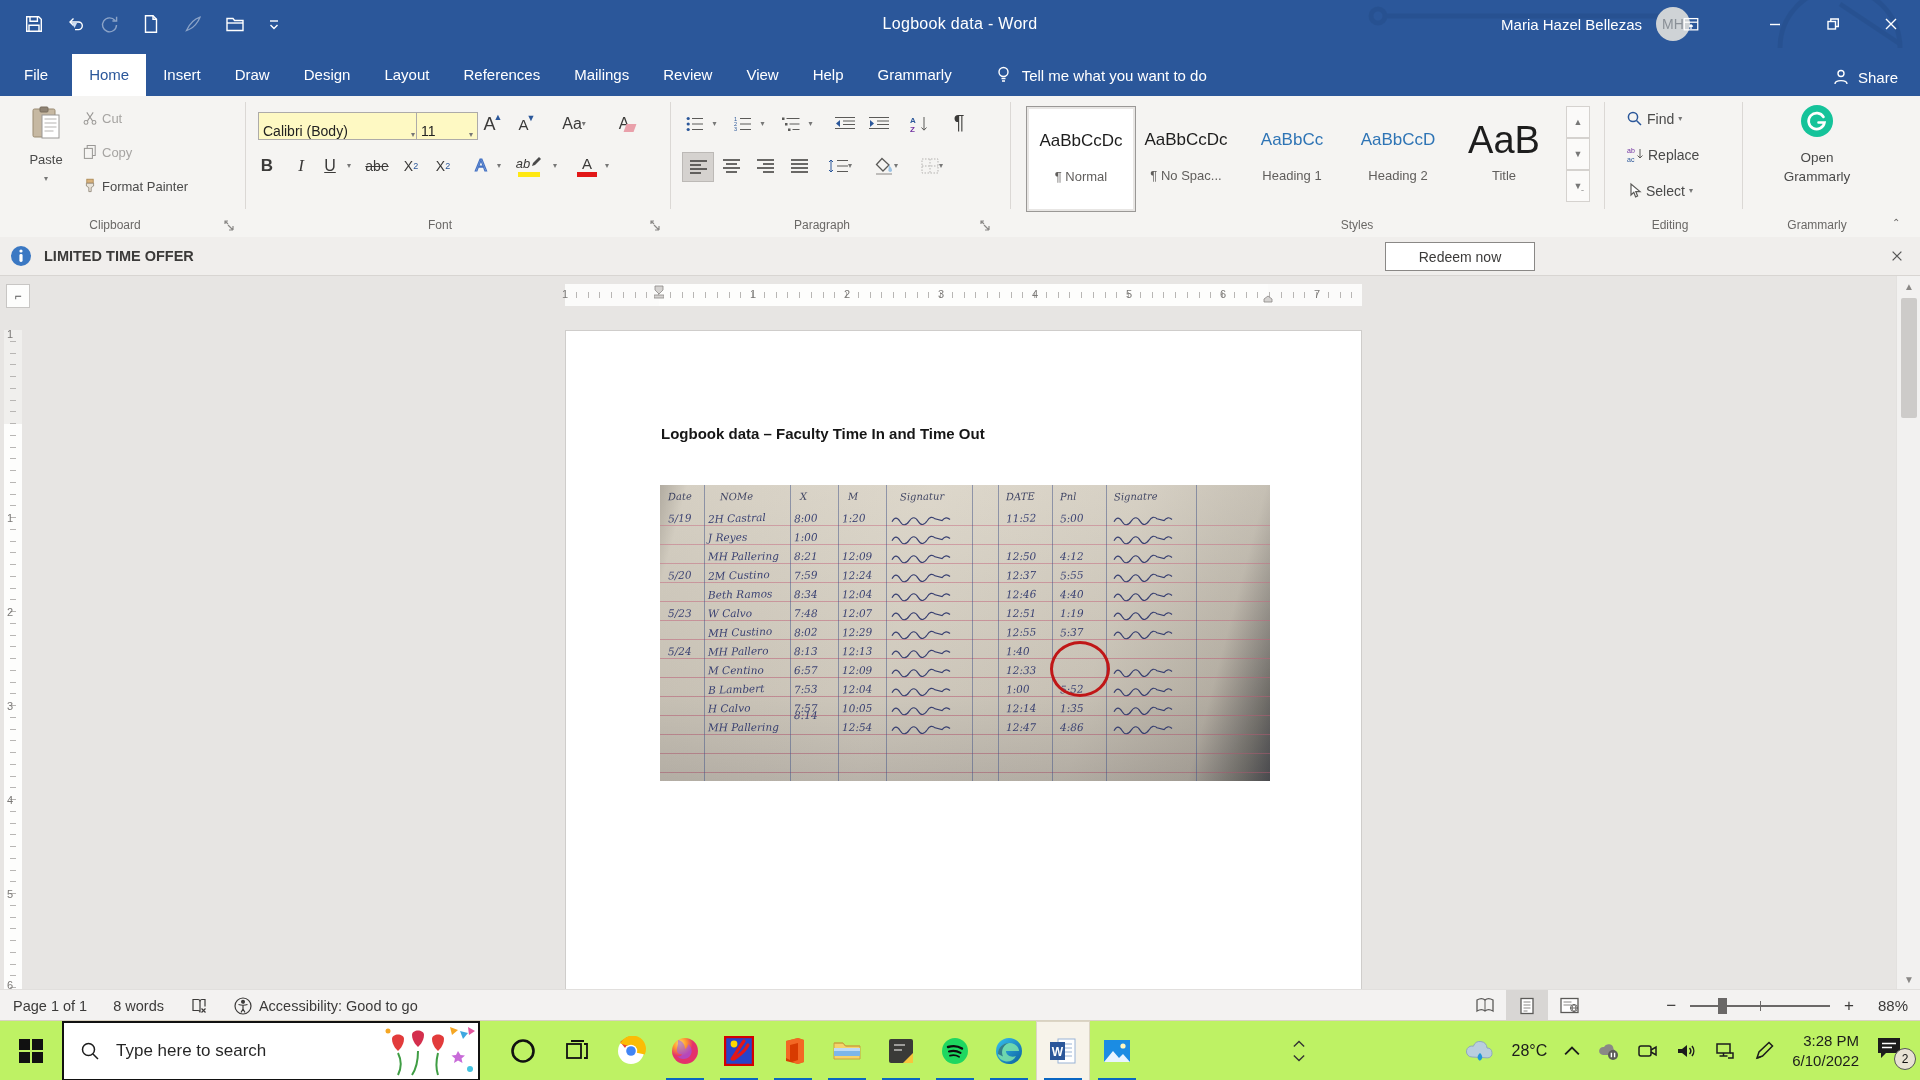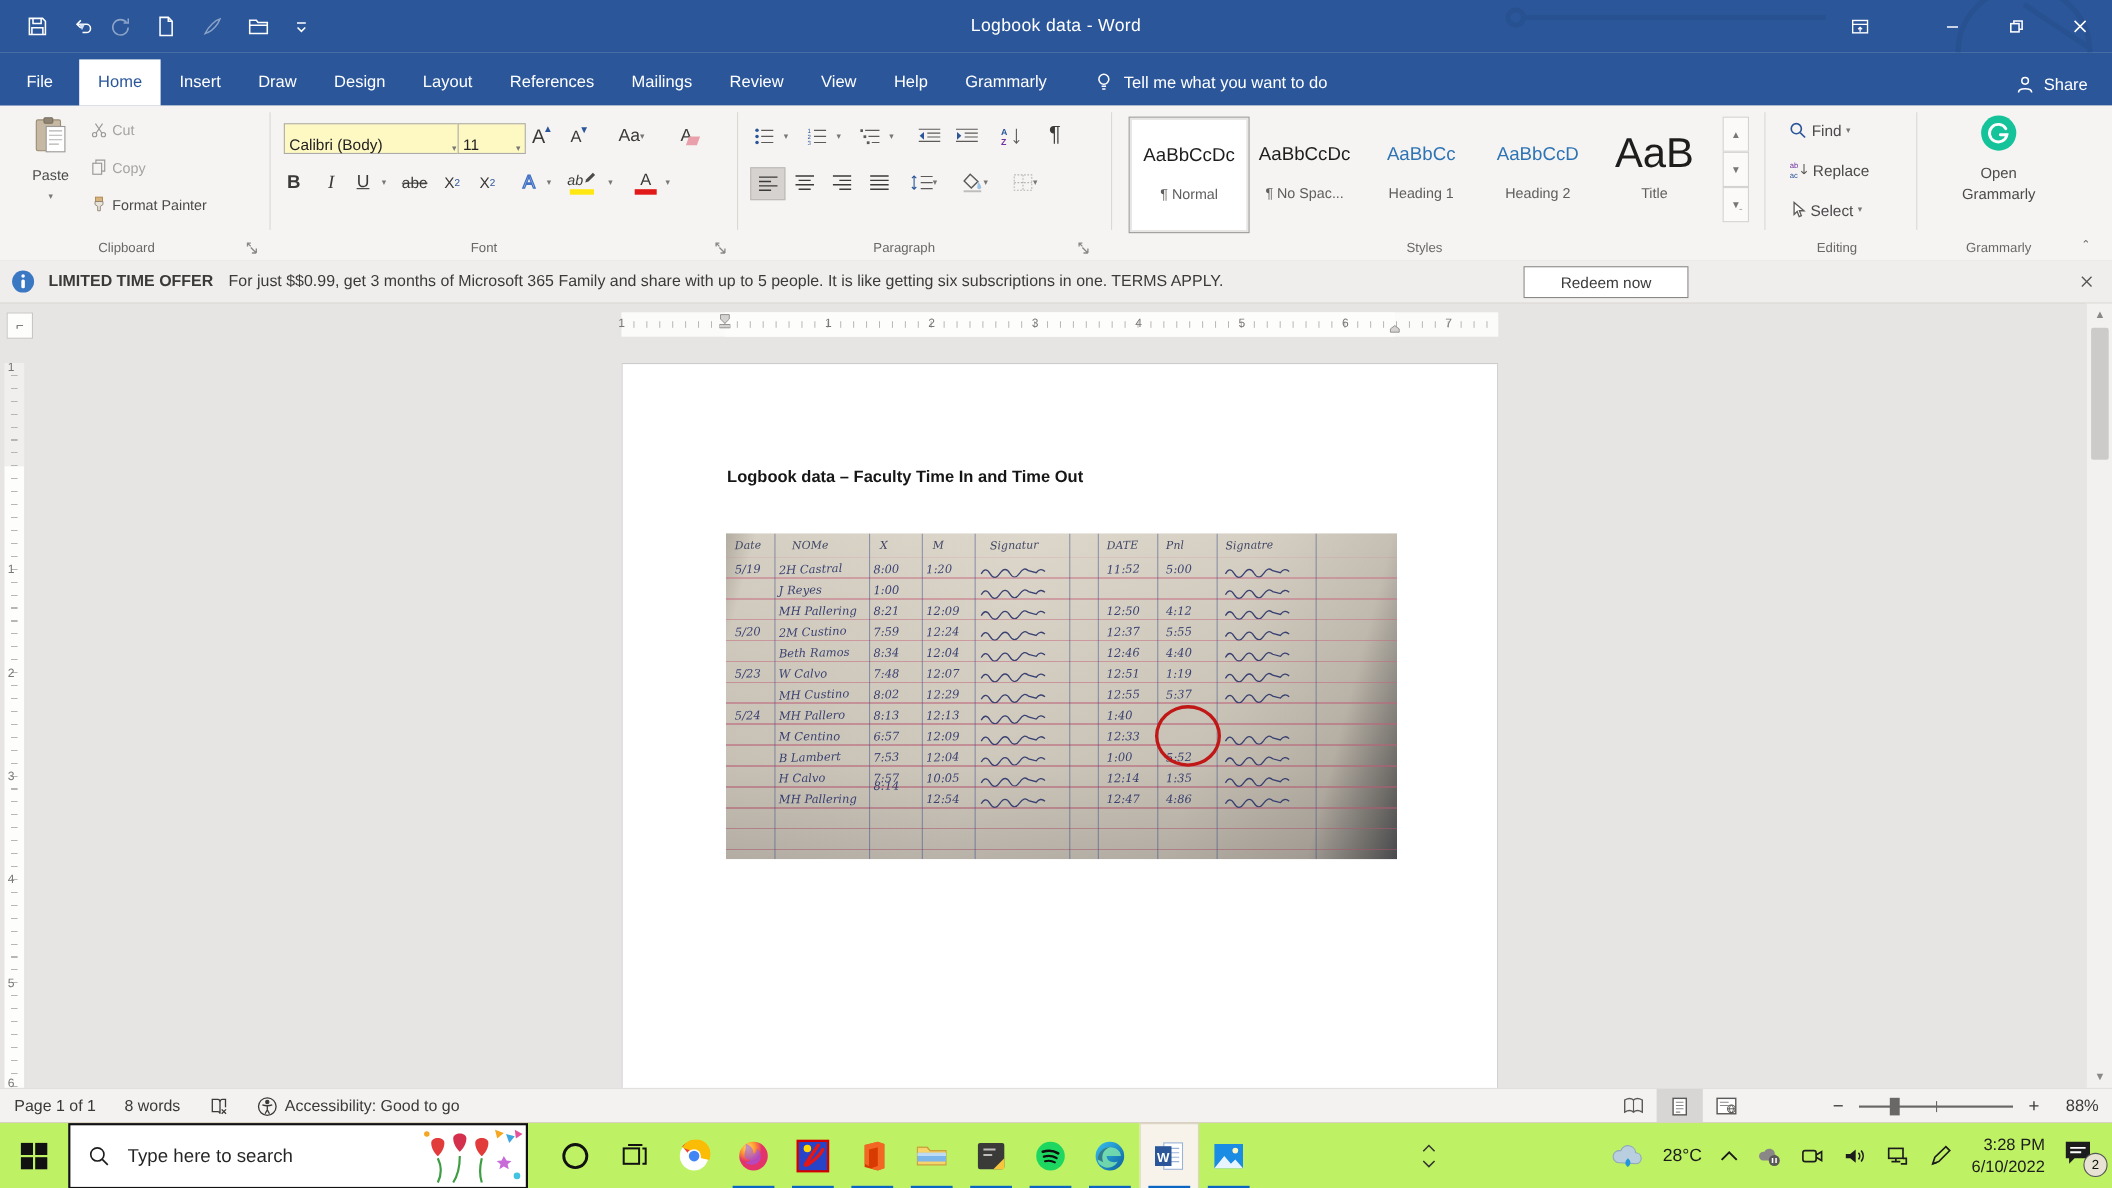--- a/index.html
+++ b/index.html
@@ -196,20 +196,24 @@
     <span class="ic qbtn" style="width:14px">
         <svg viewBox="0 0 14 20">
           <g stroke="#fff" fill="none" stroke-width="1.4">
             <path d="M3 7h8"></path>
             <path d="M3.5 11l3.5 3.5L10.5 11"></path>
           </g>
         </svg>
       </span>
   </div>
   <div class="abs" id="title-text">Logbook data - Word</div>
+  <div class="abs" id="user-area">
+    <span id="user-name">Maria Hazel Bellezas</span>
+    <span id="avatar">MH</span>
+  </div>
   <div class="abs" id="win-controls">
     <span class="wbtn" id="ribbon-display-btn">
         <span class="ic" style="width:18px;height:18px">
           <svg viewBox="0 0 20 20">
             <g stroke="#fff" fill="none" stroke-width="1.4">
               <rect x="2.5" y="4" width="15" height="12.5"></rect>
               <path d="M2.5 8h15"></path>
               <path d="M10 15.5v-4.5M8 12.8l2-1.8 2 1.8"></path>
             </g>
           </svg>
@@ -601,21 +605,21 @@
         <div class="nm">Heading 2</div>
       </div>
       <div class="stylecard" style="left: 1450px;">
         <div class="prev title">AaB</div>
         <div class="nm">Title</div>
       </div>
     </div>
   <div class="sgctl" style="left:1566px;top:10px">▲</div>
   <div class="sgctl" style="left:1566px;top:42px">▼</div>
   <div class="sgctl" style="left:1566px;top:74px">▼̱</div>
-  <div class="glabel" style="left:1245px;width:100px">Styles</div>
+  <div class="glabel" style="left:1307px;width:100px">Styles</div>
 
   <div class="gsep" style="left:1604px"></div>
 
   <div class="rbtn" style="left:1626px;top:14px">
     <span class="ic" style="width:17px;height:17px">
         <svg viewBox="0 0 17 17">
           <g stroke="#2b579a" fill="none" stroke-width="1.5">
             <circle cx="7" cy="7" r="4.6"></circle>
             <path d="M10.5 10.5 15 15"></path>
           </g>
@@ -666,21 +670,20 @@
   <span class="ic" style="width:22px;height:22px;margin:0 12px 0 10px">
       <svg viewBox="0 0 22 22">
         <circle cx="11" cy="11" r="10" fill="#3b78c3"></circle>
         <g fill="#fff">
           <circle cx="11" cy="6" r="1.6"></circle>
           <rect x="9.4" y="9" width="3.2" height="8" rx="1.4"></rect>
         </g>
       </svg>
     </span>
   <span id="notif-badge">LIMITED TIME OFFER</span>
-  <span id="notif-msg">For just $$0.99, get 3 months of Microsoft 365 Family and share with up to 5 people. It is like getting six subscriptions in one. TERMS APPLY.</span>
   <div id="redeem-btn">Redeem now</div>
   <div id="notif-close">
       <span class="ic" style="width:14px;height:14px">
         <svg viewBox="0 0 16 16">
           <g stroke="currentColor" fill="none" stroke-width="1.4">
             <path d="M3 3l10 10M13 3L3 13"></path>
           </g>
         </svg>
       </span>
     </div>

